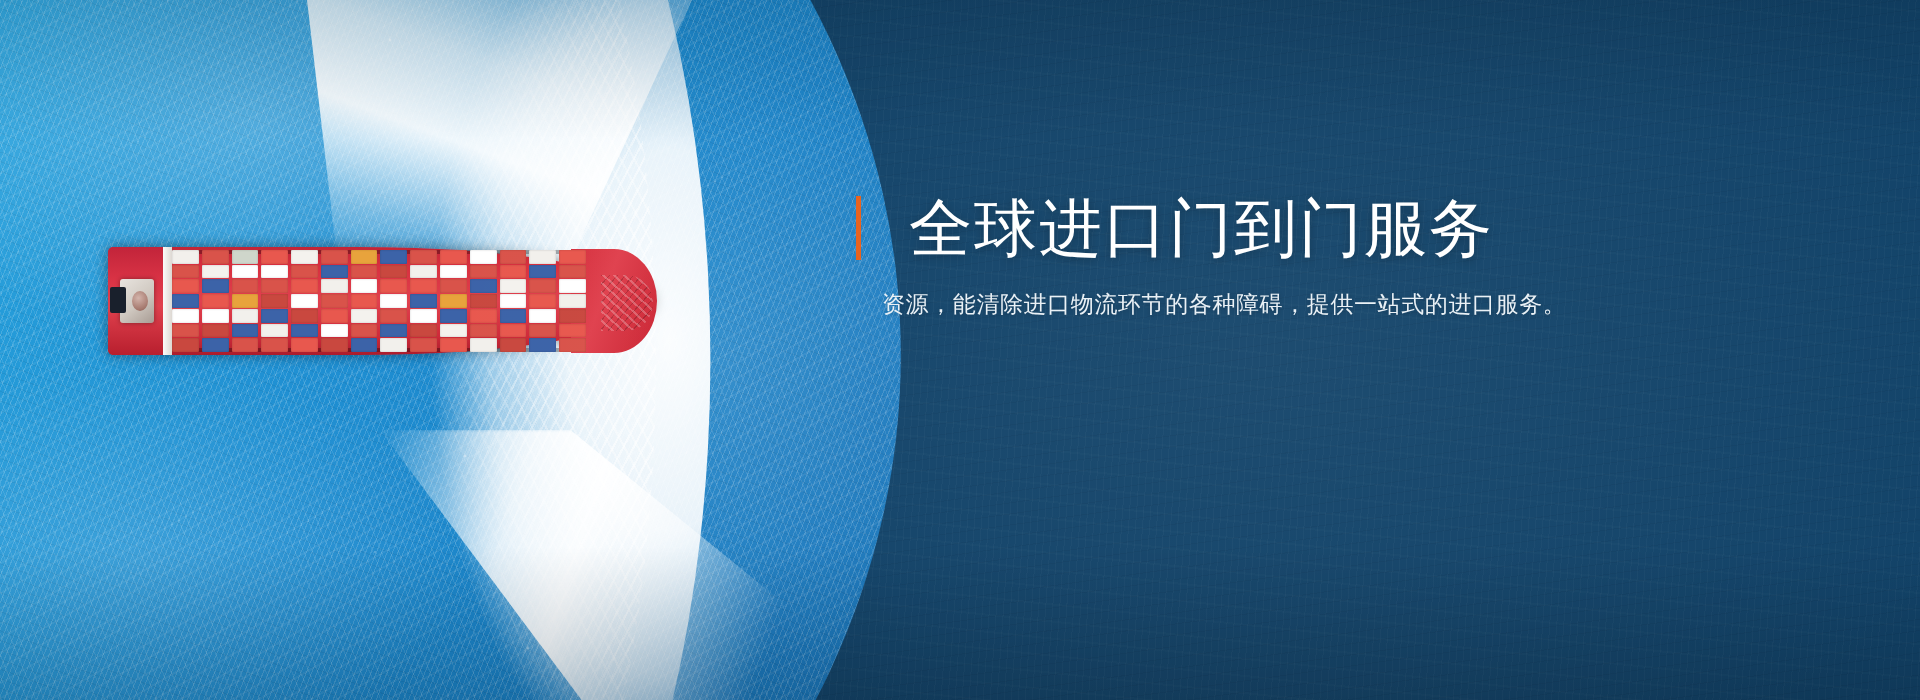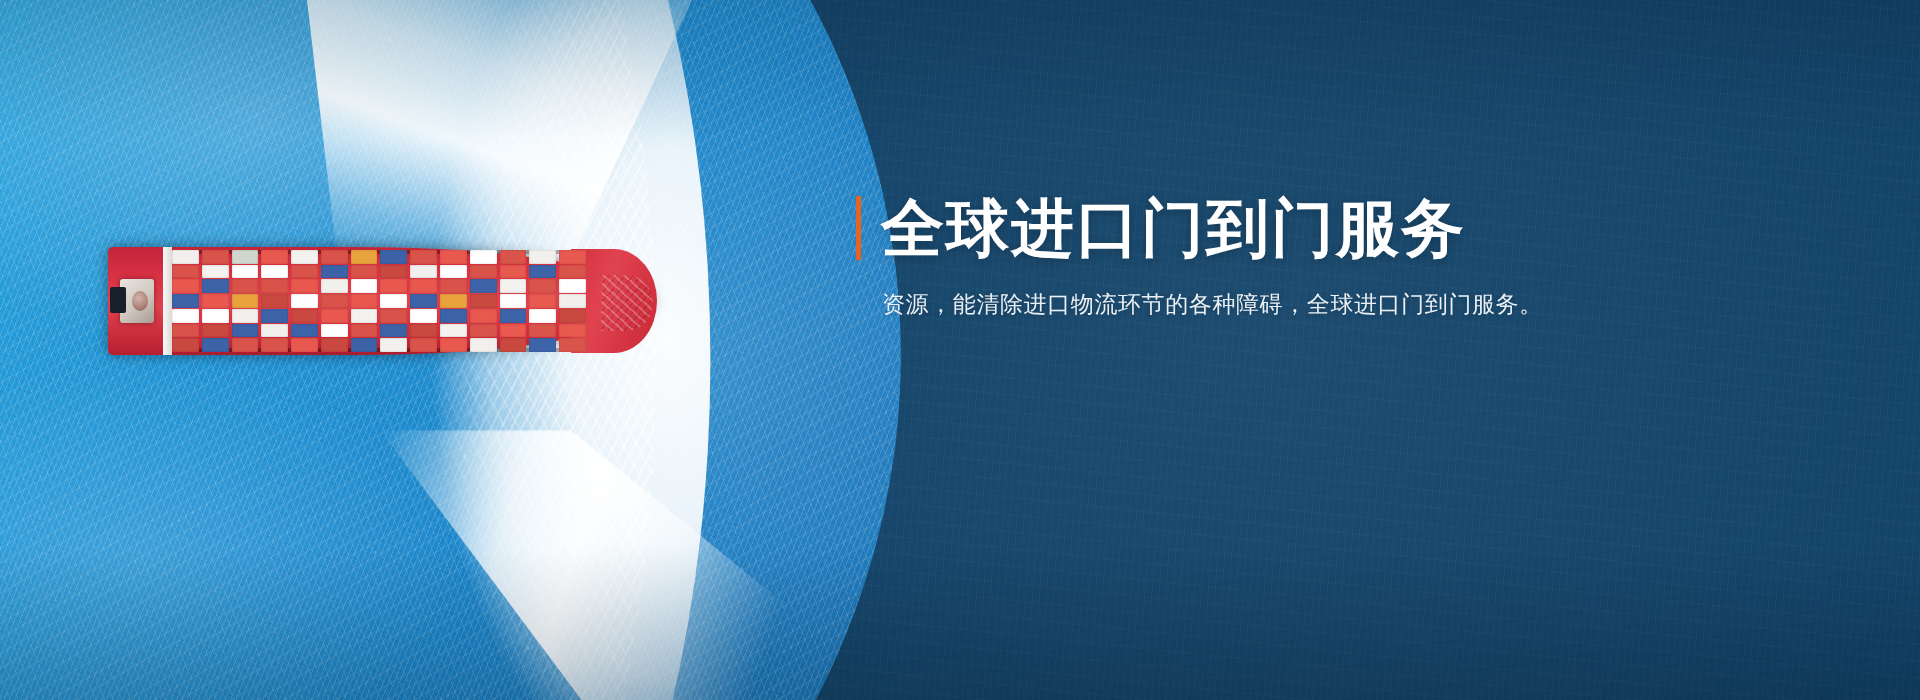--- a/index.html
+++ b/index.html
@@ -205,25 +205,26 @@
   }
   .title-row { display:flex; align-items:center; }
   .accent-bar {
     width:5px; height:64px;
     background:#e8631f;
     margin-right:20px;
     flex:0 0 auto;
   }
   .title {
     font-size:63px;
-    font-weight:700;
+    font-weight:400;
     letter-spacing:2px;
     line-height:1.02;
     white-space:nowrap;
     text-shadow:0 2px 10px rgba(0,0,0,.25);
+    margin-left:28px;
   }
   .subtitle {
     margin-top:38px;
     margin-left:25px;
     font-size:42px;
     font-weight:400;
     letter-spacing:3px;
     color:#f2f6f9;
     white-space:nowrap;
     text-shadow:0 1px 7px rgba(0,0,0,.25);
@@ -408,17 +409,17 @@
 
   <div class="copy">
 
     <div class="title-row">
       <div class="accent-bar"></div>
       <h1 class="title">全球进口门到门服务</h1>
     </div>
 
 
     <div class="desc">
-      <div class="desc-line">资源，能清除进口物流环节的各种障碍，全球进口门到门服务。</div>
+      <div class="desc-line">资源，能清除进口物流环节的各种障碍，提供一站式的进口服务。</div>
     </div>
 
   </div>
 </div>
 
 </body></html>

